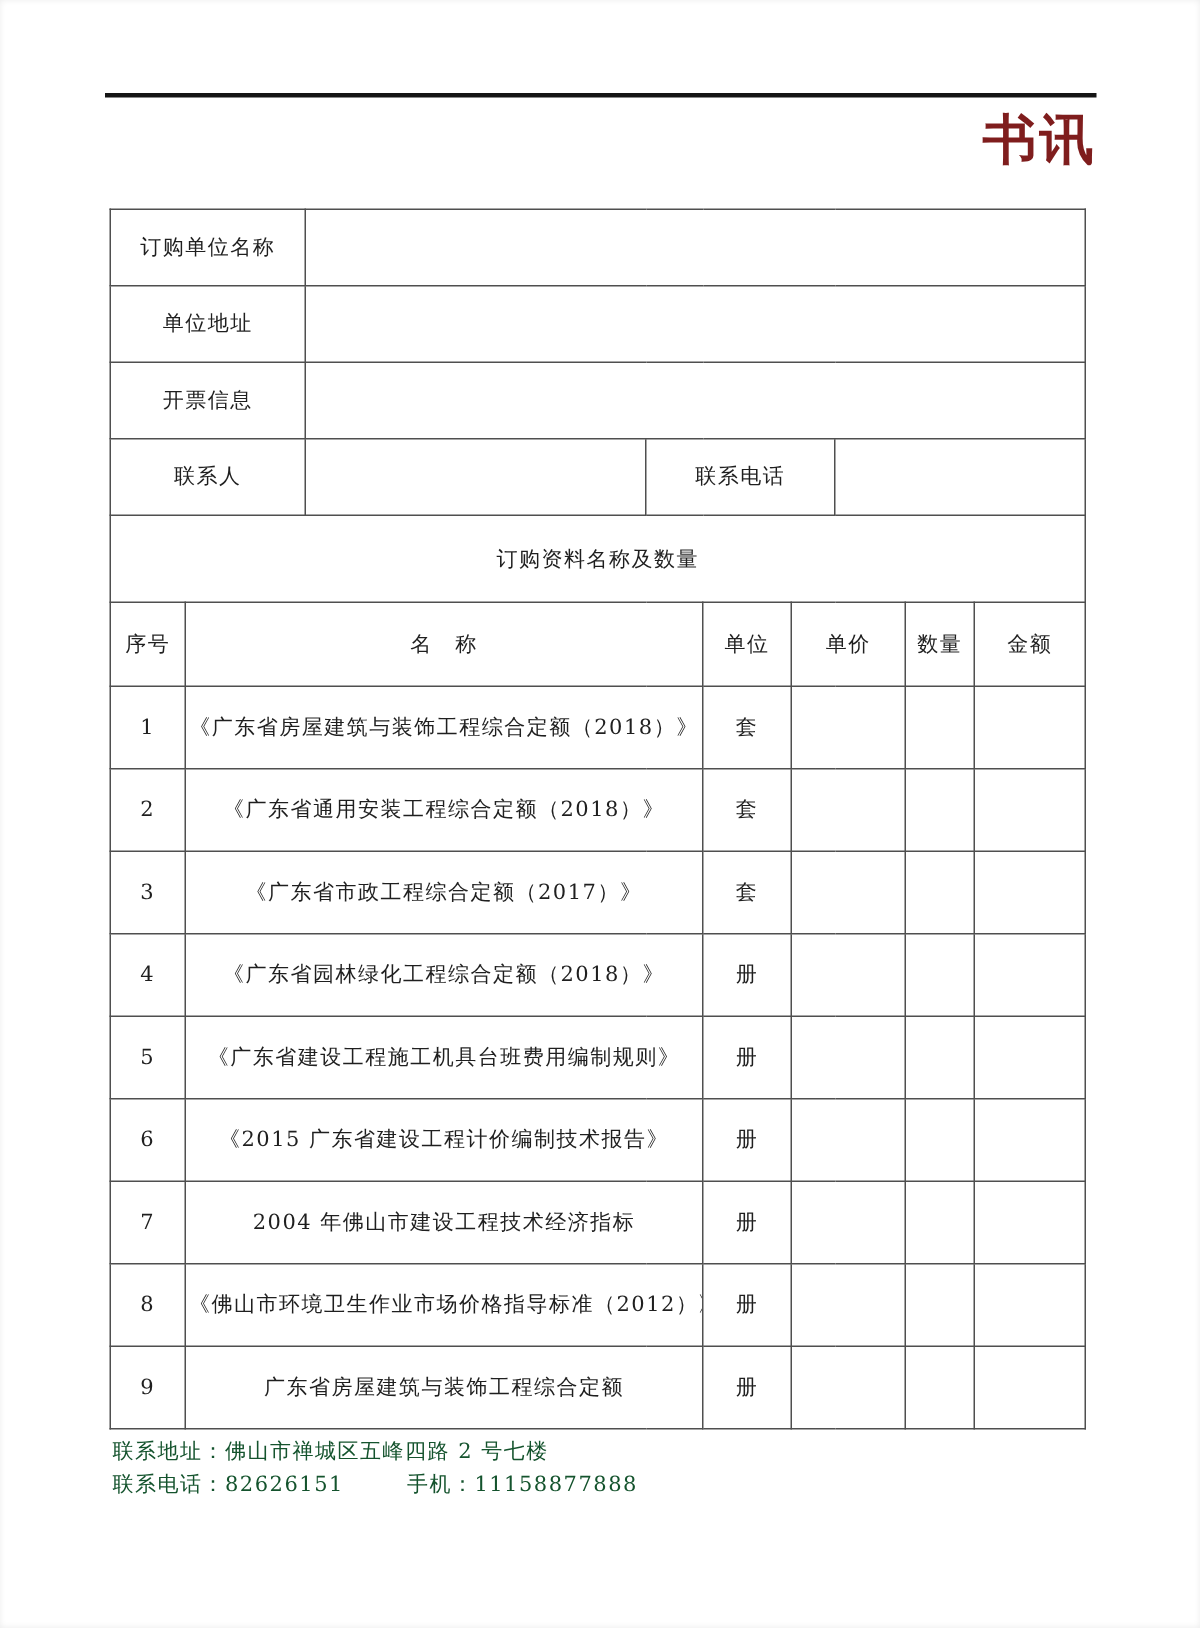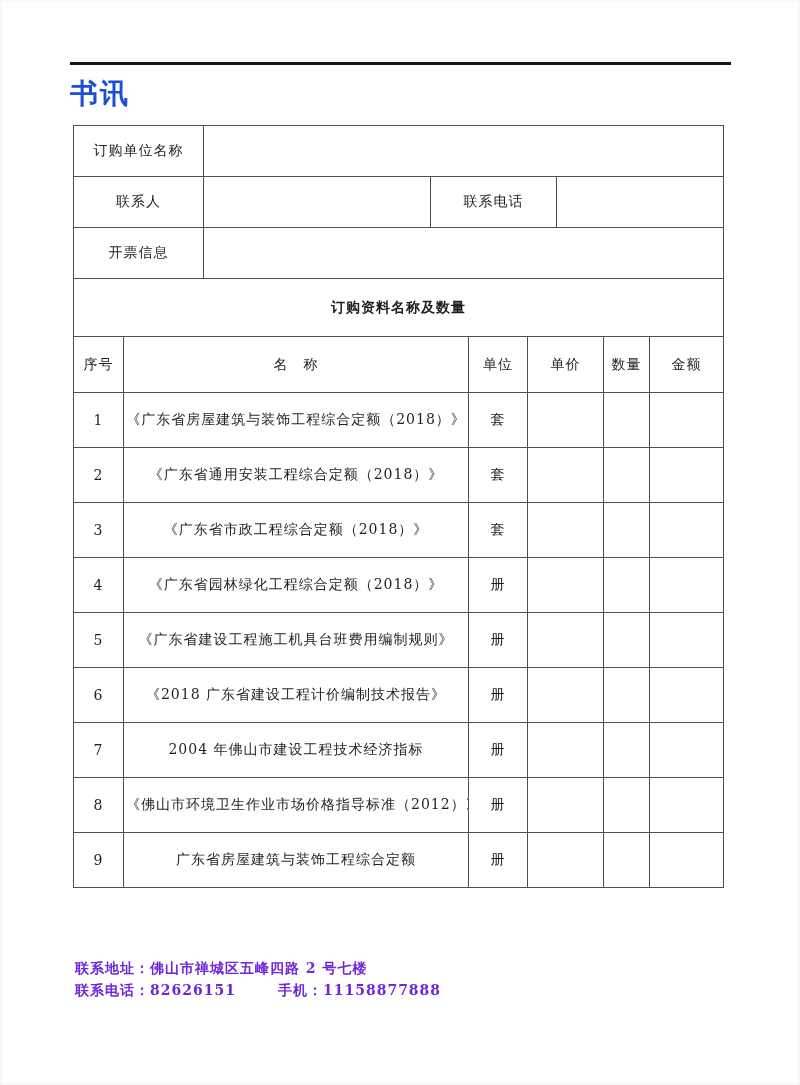--- a/index.html
+++ b/index.html
@@ -20,68 +20,68 @@
   }
   .top-rule{
     position:absolute;
     left:70px;top:62px;
     width:661px;height:3px;
     background:#151515;
   }
   .doc-title{
     position:absolute;
     left:70px;top:72px;width:661px;
-    text-align:left;
+    text-align:right;
     font-family:"DejaVu Sans","Liberation Sans",sans-serif;
     font-weight:600;
-    font-size:28px;
+    font-size:36px;
     line-height:44px;
     letter-spacing:2px;
-    color:#1d4ed8;
+    color:#7f1d1d;
   }
   table.form{
     position:absolute;
-    left:73px;top:125px;
+    left:73px;top:139px;
     width:651px;
     table-layout:fixed;
     border-collapse:collapse;
   }
   table.form td{
     border:1px solid var(--border);
     text-align:center;
     vertical-align:middle;
     font-size:14px;
     letter-spacing:1px;
     color:var(--ink);
     padding:0 2px;
     overflow:hidden;
     white-space:nowrap;
   }
   tr.info-row{height:51px;}
   tr.section-row{height:58px;}
   tr.head-row{height:56px;}
   tr.item-row{height:55px;}
   td.section-title{
-    font-weight:bold;
+    font-weight:normal;
     letter-spacing:2px;
   }
   td.col-head{letter-spacing:1px;}
   td.num-cell{
     font-size:13px;
     letter-spacing:0;
   }
   td.name-cell{font-size:14px;}
   .footer{
     position:absolute;
     left:75px;top:957px;
     font-size:14px;
-    font-weight:700;
+    font-weight:400;
     letter-spacing:1px;
     line-height:22px;
-    color:#6d28d9;
+    color:#14532d;
   }
   .footer .gap{display:inline-block;width:42px;}
 </style>
 </head>
 <body>
 
 <div class="page">
 
   <div class="top-rule"></div>
 
@@ -99,28 +99,32 @@
         <col style="width:46px">
         <col style="width:74px">
     </colgroup>
 
     <tbody>
         <tr class="info-row">
       <td colspan="2">订购单位名称</td>
       <td colspan="7"></td>
     </tr>
     <tr class="info-row">
-      <td colspan="2">联系人</td>
-      <td></td>
-      <td colspan="3">联系电话</td>
-      <td colspan="3"></td>
+      <td colspan="2">单位地址</td>
+      <td colspan="7"></td>
     </tr>
     <tr class="info-row">
       <td colspan="2">开票信息</td>
       <td colspan="7"></td>
+    </tr>
+    <tr class="info-row">
+      <td colspan="2">联系人</td>
+      <td></td>
+      <td colspan="3">联系电话</td>
+      <td colspan="3"></td>
     </tr>
 
     <tr class="section-row">
       <td colspan="9" class="section-title">订购资料名称及数量</td>
     </tr>
 
     <tr class="head-row">
       <td class="col-head">序号</td>
       <td colspan="3" class="col-head">名　称</td>
       <td class="col-head">单位</td>
@@ -140,21 +144,21 @@
     <tr class="item-row">
       <td class="num-cell">2</td>
       <td colspan="3" class="name-cell">《广东省通用安装工程综合定额（2018）》</td>
       <td>套</td>
       <td colspan="2"></td>
       <td></td>
       <td></td>
     </tr>
     <tr class="item-row">
       <td class="num-cell">3</td>
-      <td colspan="3" class="name-cell">《广东省市政工程综合定额（2018）》</td>
+      <td colspan="3" class="name-cell">《广东省市政工程综合定额（2017）》</td>
       <td>套</td>
       <td colspan="2"></td>
       <td></td>
       <td></td>
     </tr>
     <tr class="item-row">
       <td class="num-cell">4</td>
       <td colspan="3" class="name-cell">《广东省园林绿化工程综合定额（2018）》</td>
       <td>册</td>
       <td colspan="2"></td>
@@ -164,21 +168,21 @@
     <tr class="item-row">
       <td class="num-cell">5</td>
       <td colspan="3" class="name-cell">《广东省建设工程施工机具台班费用编制规则》</td>
       <td>册</td>
       <td colspan="2"></td>
       <td></td>
       <td></td>
     </tr>
     <tr class="item-row">
       <td class="num-cell">6</td>
-      <td colspan="3" class="name-cell">《2018 广东省建设工程计价编制技术报告》</td>
+      <td colspan="3" class="name-cell">《2015 广东省建设工程计价编制技术报告》</td>
       <td>册</td>
       <td colspan="2"></td>
       <td></td>
       <td></td>
     </tr>
     <tr class="item-row">
       <td class="num-cell">7</td>
       <td colspan="3" class="name-cell">2004 年佛山市建设工程技术经济指标</td>
       <td>册</td>
       <td colspan="2"></td>

